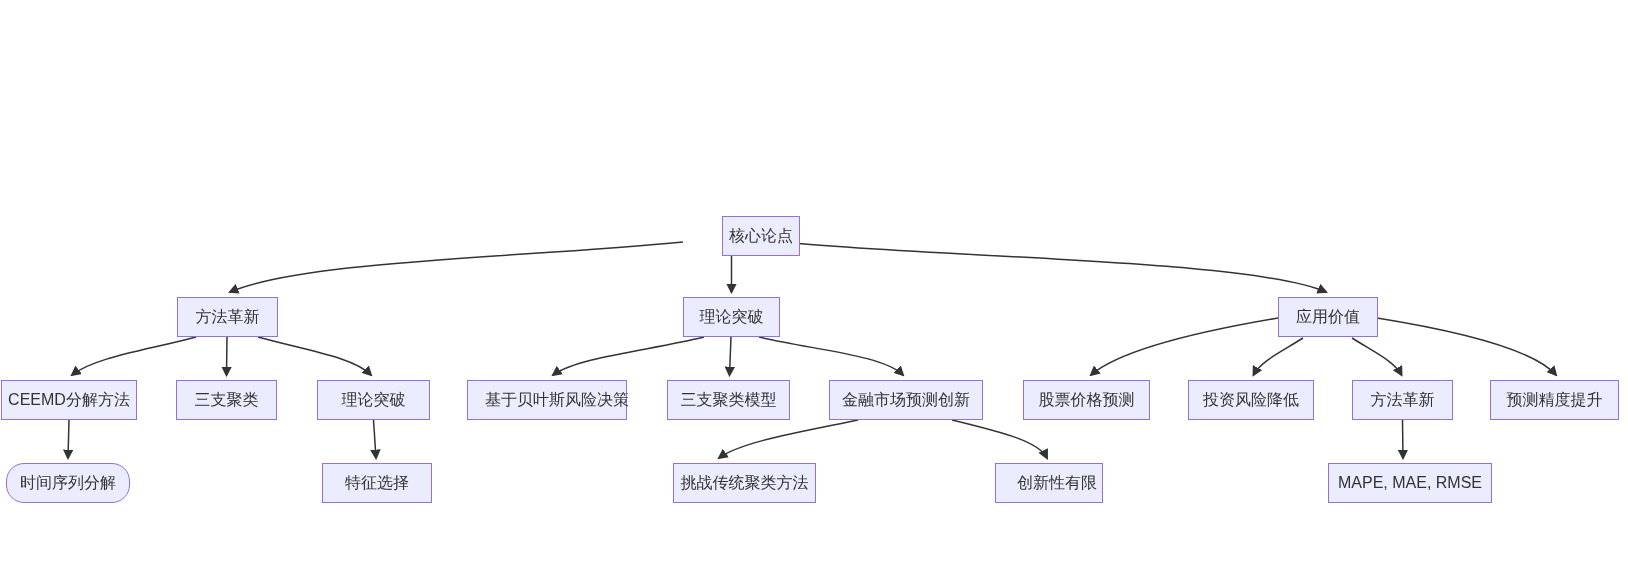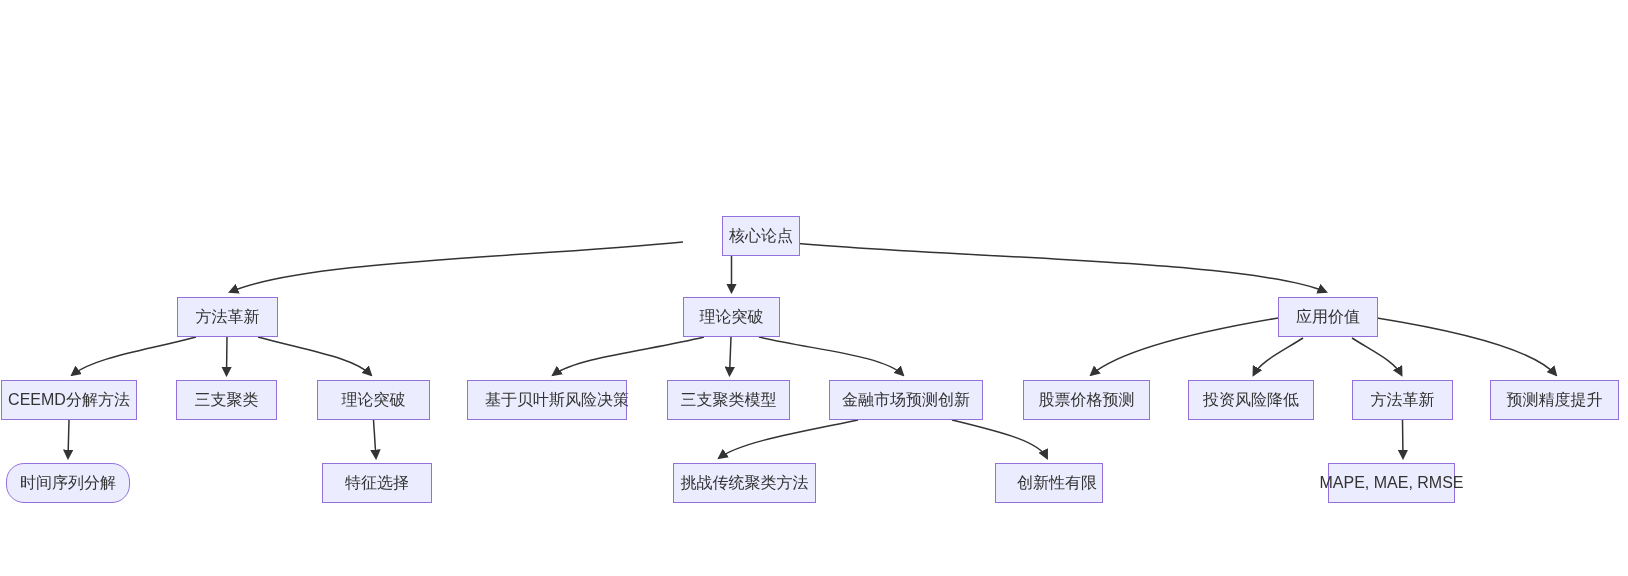--- a/index.html
+++ b/index.html
@@ -89,15 +89,15 @@
   <div class="node" style="left:829px; top:380px; width:154px;">金融市场预测创新</div>
   <div class="node" style="left:1023px; top:380px; width:127px;">股票价格预测</div>
   <div class="node" style="left:1188px; top:380px; width:126px;">投资风险降低</div>
   <div class="node" style="left:1352px; top:380px; width:101px;">方法革新</div>
   <div class="node" style="left:1490px; top:380px; width:129px;">预测精度提升</div>
 
   <div class="node" style="left:6px; top:463px; width:124px;border-radius:18px;">时间序列分解</div>
   <div class="node" style="left:322px; top:463px; width:110px;">特征选择</div>
   <div class="node" style="left:645px; top:463px; width:143px;margin-left:28px;">挑战传统聚类方法</div>
   <div class="node" style="left:995px; top:463px; width:108px;padding-left:16px;">创新性有限</div>
-  <div class="node" style="left:1328px; top:463px; width:127px;">MAPE, MAE, RMSE</div>
+  <div class="node" style="left:1328px; top:463px; width:164px;">MAPE, MAE, RMSE</div>
 
 </div>
 
 </body></html>

